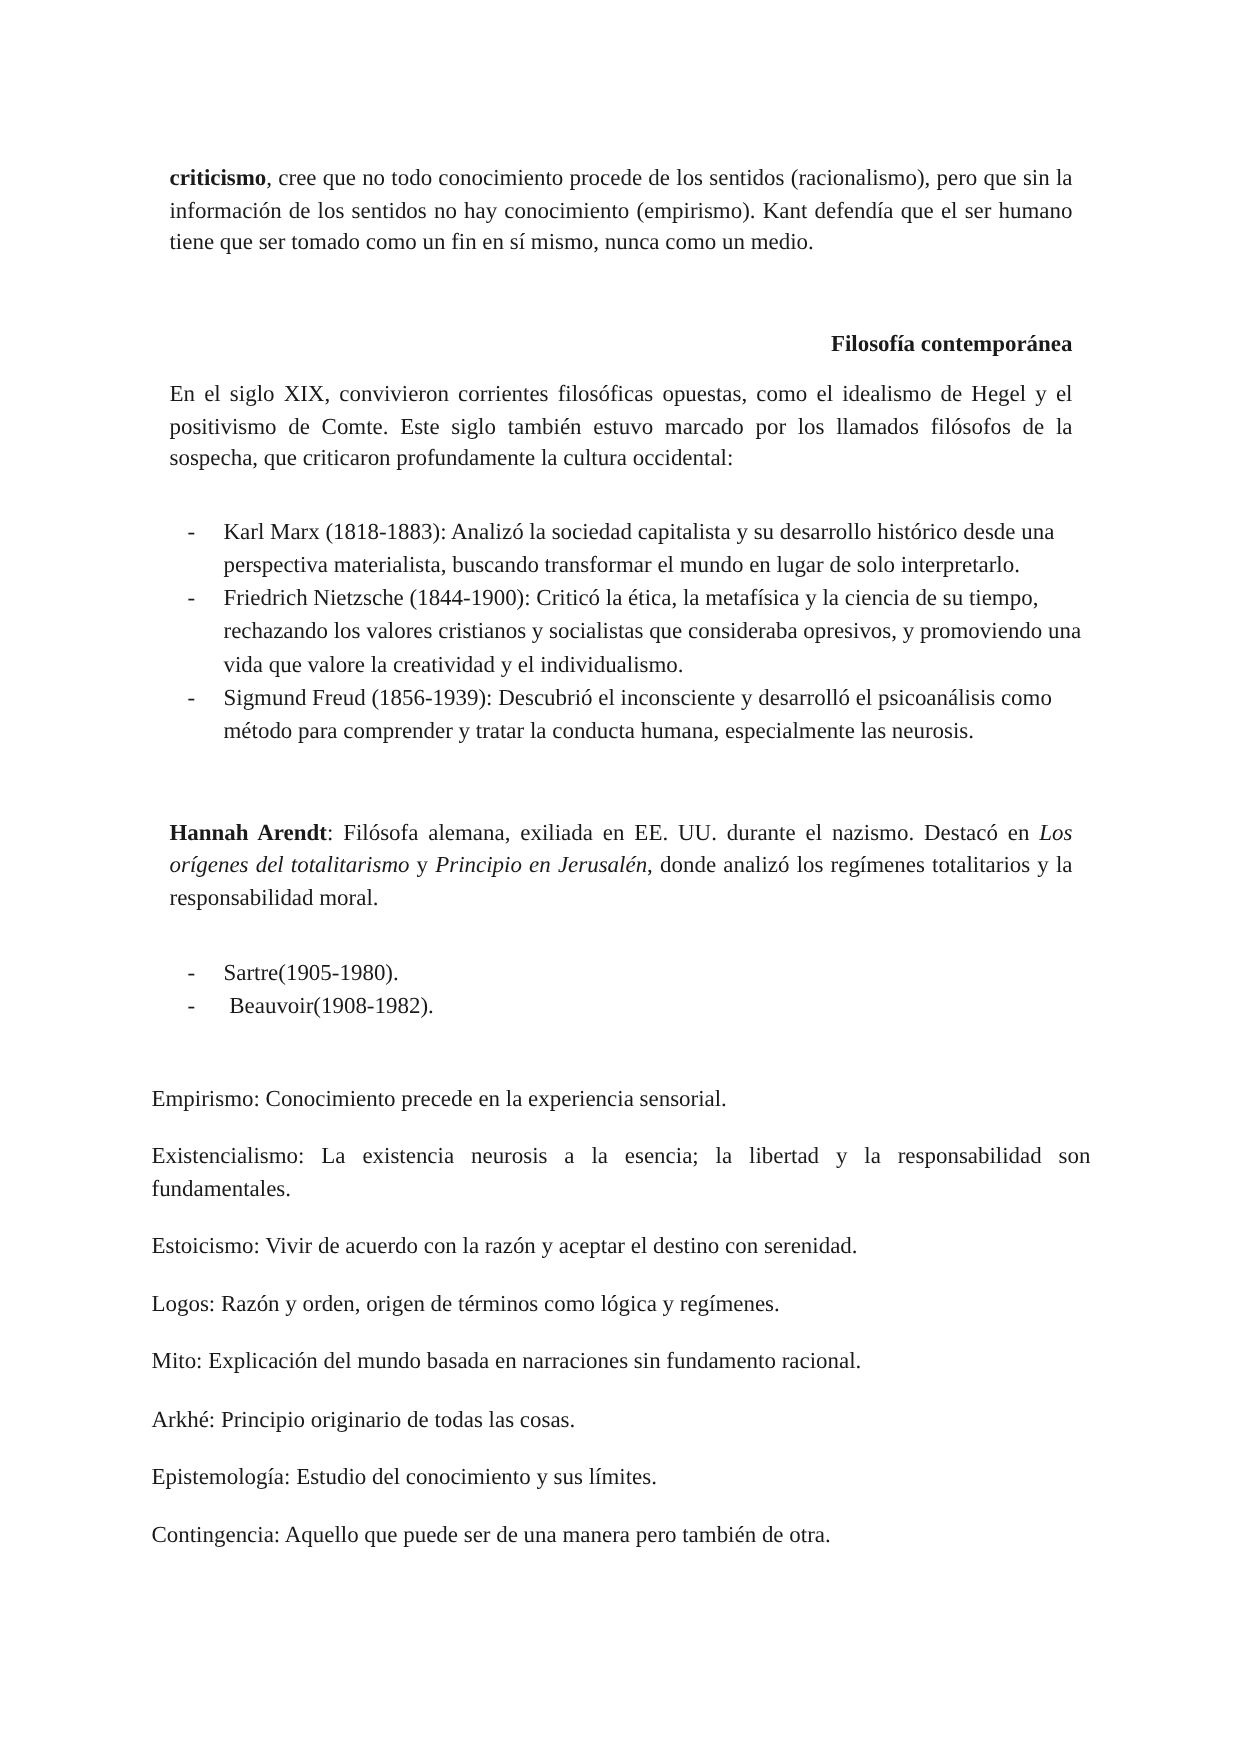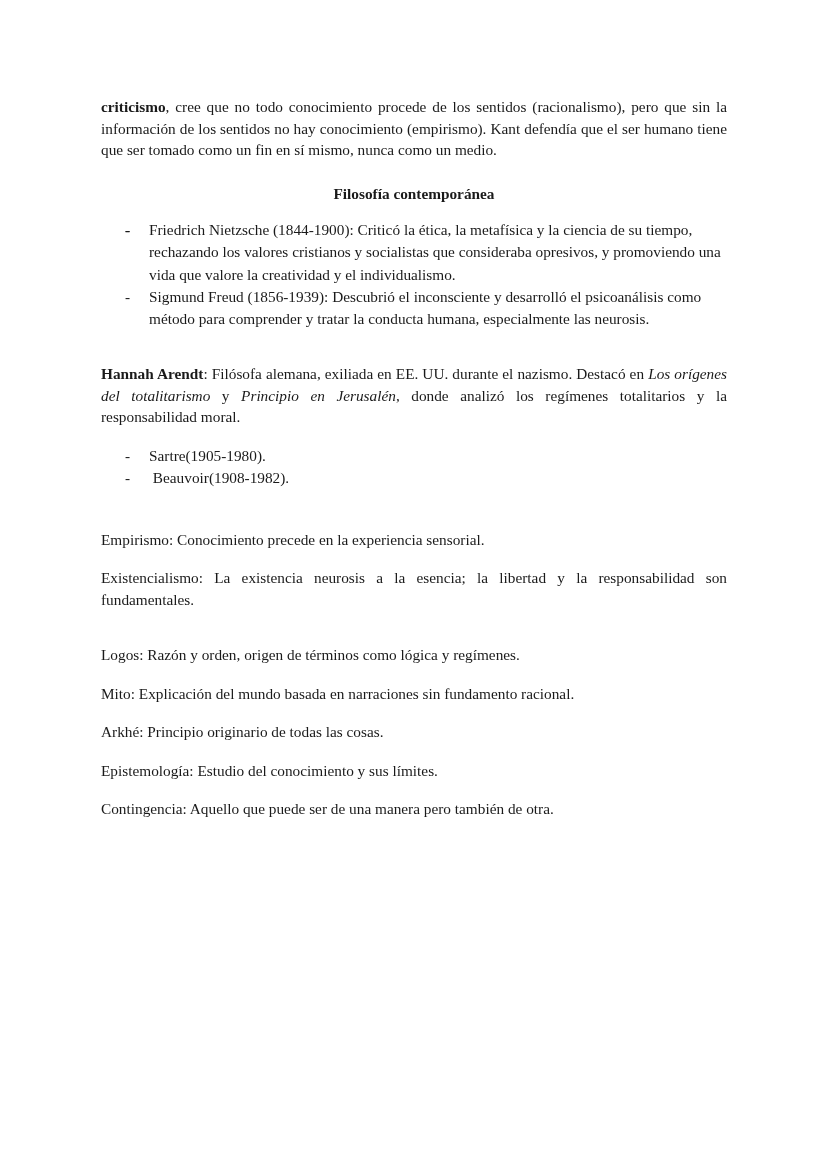--- a/index.html
+++ b/index.html
@@ -16,25 +16,25 @@
       color: #1a1a1a;
       font-size: 15.3px;
     }
     .page {
       position: absolute;
       left: 101px;
       top: 96px;
       width: 626px;
     }
     .p {
-      margin: 0;
+      margin: 12px;
       line-height: 21.5px;
       text-align: justify;
     }
-    .left { text-align: center; }
+    .left { text-align: right; }
     .b { font-weight: bold; }
     .i { font-style: italic; }
     .gap-s { height: 21px; }
     .gap-xs { height: 14px; }
     .gap-l { height: 42px; }
 
     .list {
       margin: 0;
       padding: 0;
       list-style: none;
@@ -56,25 +56,26 @@
 </head>
 <body>
 
 <div class="page">
 
   <p class="p"><span class="b">criticismo</span><span>, cree que no todo conocimiento procede de los sentidos (racionalismo), pero que sin la información de los sentidos no hay conocimiento (empirismo). Kant defendía que el ser humano tiene que ser tomado como un fin en sí mismo, nunca como un medio.</span></p>
 
   <div class="gap-s" style="height:22px"></div>
 
   <p class="p b left">Filosofía contemporánea</p>
+  <p class="p">En el siglo XIX, convivieron corrientes filosóficas opuestas, como el idealismo de Hegel y el positivismo de Comte. Este siglo también estuvo marcado por los llamados filósofos de la sospecha, que criticaron profundamente la cultura occidental:</p>
 
   <div class="gap-xs" style="height:15px"></div>
 
   <ul class="list">
-    <li><span class="dash">-</span></li>
+    <li><span class="dash">-</span><span>Karl Marx (1818-1883): Analizó la sociedad capitalista y su desarrollo histórico desde una perspectiva materialista, buscando transformar el mundo en lugar de solo interpretarlo.</span></li>
     <li><span class="dash">-</span><span>Friedrich Nietzsche (1844-1900): Criticó la ética, la metafísica y la ciencia de su tiempo, rechazando los valores cristianos y socialistas que consideraba opresivos, y promoviendo una vida que valore la creatividad y el individualismo.</span></li>
     <li><span class="dash">-</span><span>Sigmund Freud (1856-1939): Descubrió el inconsciente y desarrolló el psicoanálisis como método para comprender y tratar la conducta humana, especialmente las neurosis.</span></li>
   </ul>
 
   <div class="gap-xs" style="height:16px"></div>
 
 
   <div class="gap-xs" style="height:17px"></div>
 
   <p class="p"><span class="b">Hannah Arendt</span><span>: Filósofa alemana, exiliada en EE. UU. durante el nazismo. Destacó en </span><span class="i">Los orígenes del totalitarismo</span><span> y </span><span class="i">Principio en Jerusalén</span><span>, donde analizó los regímenes totalitarios y la responsabilidad moral.</span></p>
@@ -86,20 +87,21 @@
     <li style="white-space:pre"><span class="dash">-</span><span> Beauvoir(1908-1982).</span></li>
   </ul>
 
   <div class="gap-l" style="height:39px"></div>
 
   <div>
     <p class="def">Empirismo: Conocimiento precede en la experiencia sensorial.</p>
     <div style="height:17px"></div>
     <p class="def">Existencialismo: La existencia neurosis a la esencia; la libertad y la responsabilidad son fundamentales.</p>
     <div style="height:17px"></div>
+    <p class="def">Estoicismo: Vivir de acuerdo con la razón y aceptar el destino con serenidad.</p>
     <div style="height:17px"></div>
     <p class="def">Logos: Razón y orden, origen de términos como lógica y regímenes.</p>
     <div style="height:17px"></div>
     <p class="def">Mito: Explicación del mundo basada en narraciones sin fundamento racional.</p>
     <div style="height:17px"></div>
     <p class="def">Arkhé: Principio originario de todas las cosas.</p>
     <div style="height:17px"></div>
     <p class="def">Epistemología: Estudio del conocimiento y sus límites.</p>
     <div style="height:17px"></div>
     <p class="def">Contingencia: Aquello que puede ser de una manera pero también de otra.</p>

